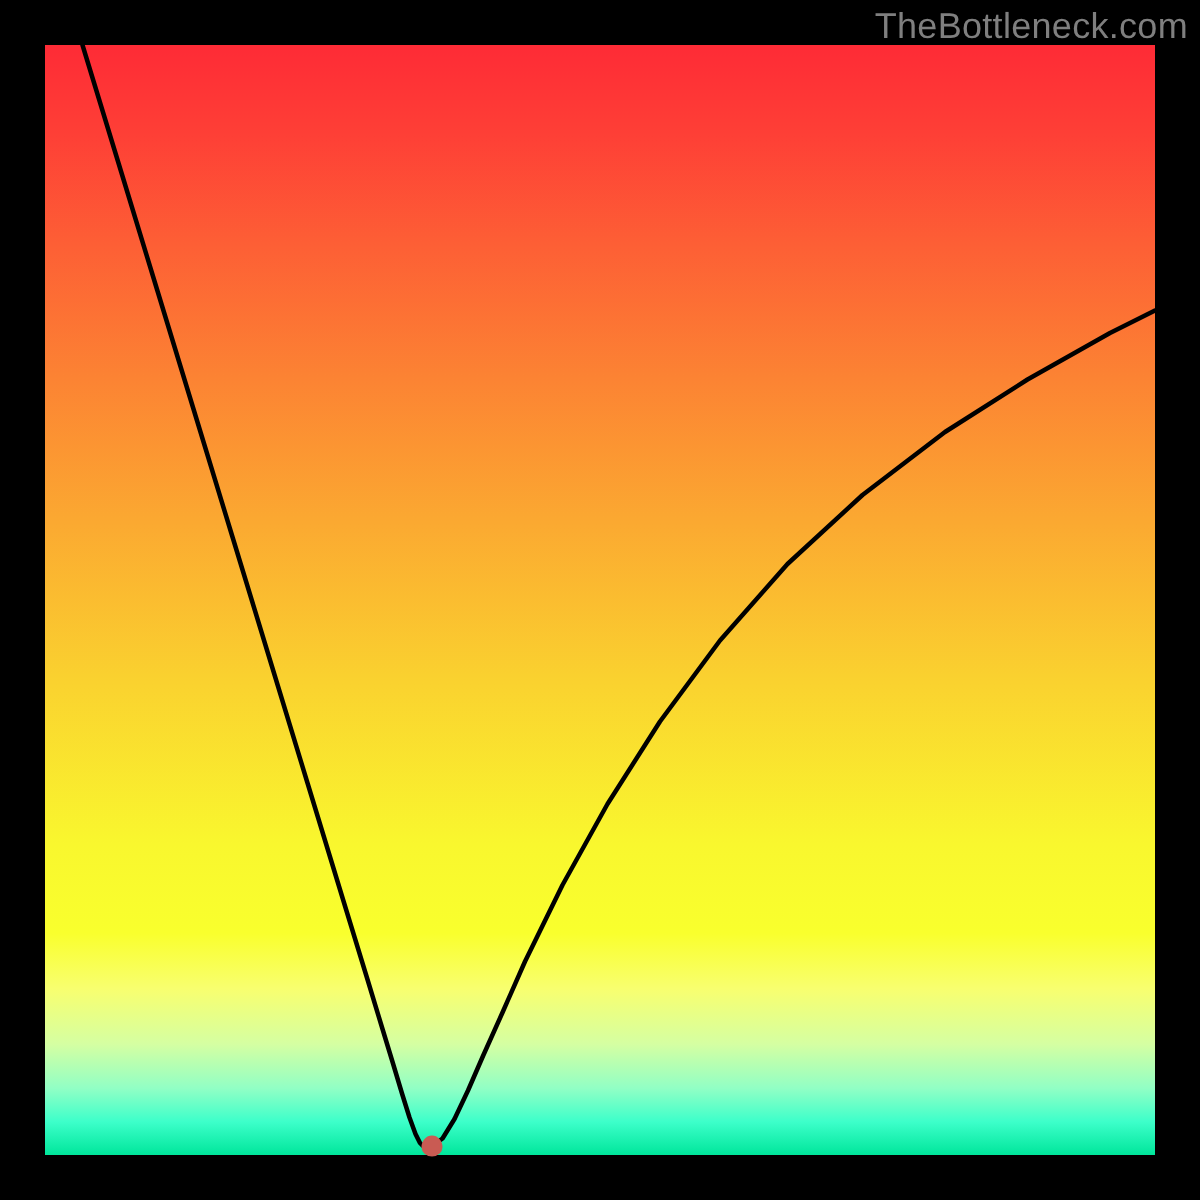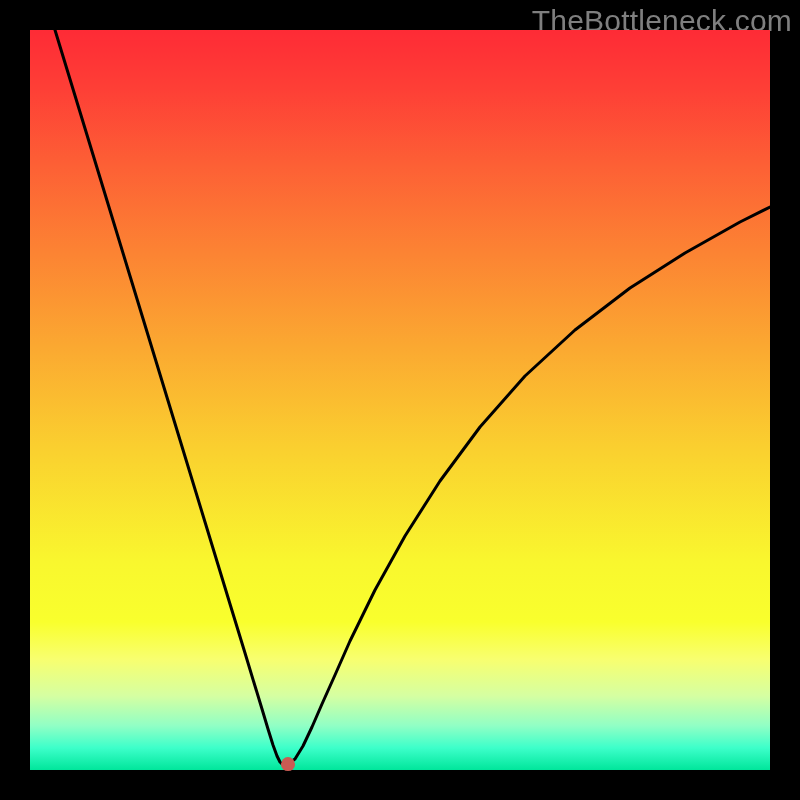--- a/index.html
+++ b/index.html
@@ -39,21 +39,21 @@
     top: 0;
     width: 740px;
     height: 740px;
     display: block;
   }
   .watermark {
     position: absolute;
     top: 4px;
     right: 8px;
     color: #7f7f7f;
-    font-size: 30px;
+    font-size: 24px;
     font-weight: 400;
     letter-spacing: 0.2px;
     user-select: none;
   }
   .marker {
     position: absolute;
     width: 14px;
     height: 14px;
     background: #c95b53;
     border-radius: 50% 50% 50% 50% / 55% 55% 45% 45%;

